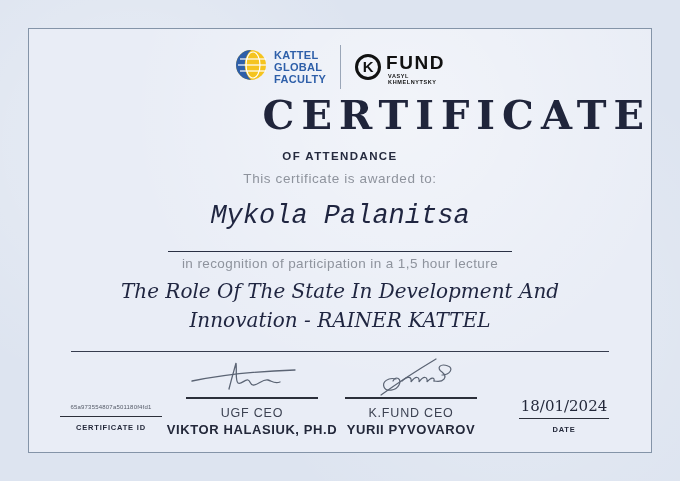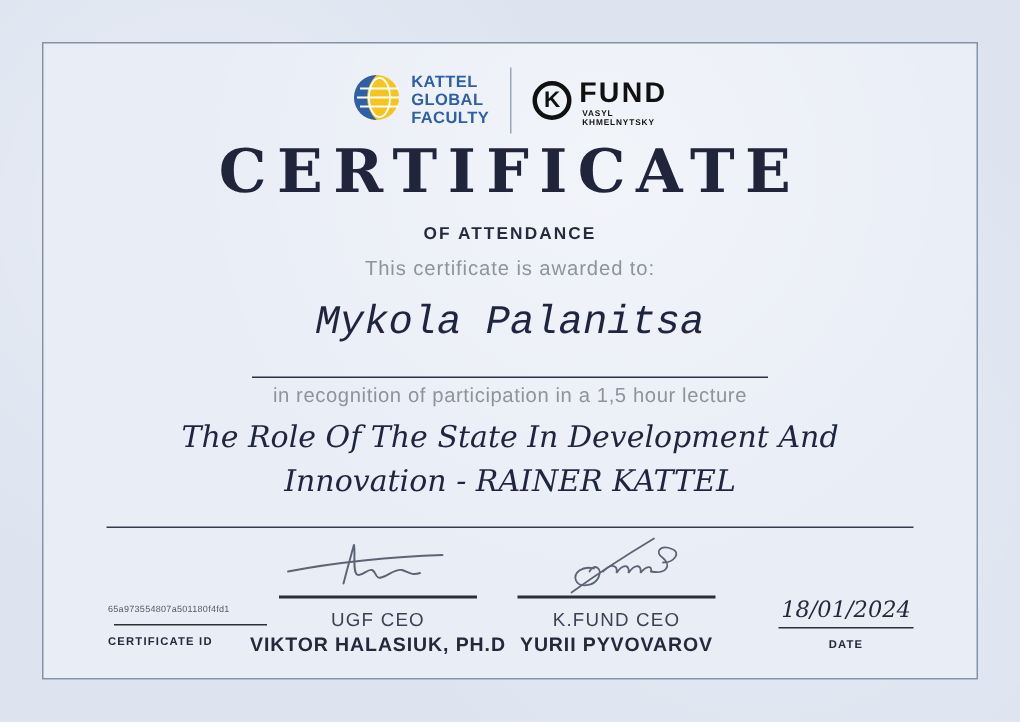--- a/index.html
+++ b/index.html
@@ -47,21 +47,21 @@
   .kfund-name {
     color: #111; font-weight: bold; font-size: 19px; letter-spacing: 1.5px;
     line-height: 20px;
   }
   .kfund-sub {
     color: #111; font-weight: bold; font-size: 5.5px; letter-spacing: .6px;
     line-height: 6.5px; padding-left: 2px;
   }
   
   .cert-title {
-    position: absolute; top: 62px; left: 0; right: 0; text-align: center;
+    position: absolute; top: 62px; left: 0; right: 0; text-align: right;
     font-family: "DejaVu Serif", serif;
     font-size: 40px; font-weight: 600; letter-spacing: 7px;
     color: #20253b;
   }
   .cert-subtitle {
     position: absolute; top: 121px; left: 0; right: 0; text-align: center;
     font-size: 11.5px; font-weight: bold; letter-spacing: 1.4px;
     color: #252a3e;
   }
   .awarded-label {
@@ -102,32 +102,32 @@
   .sig-line { border-top: 2px solid #2b2f3a; width: 132px; margin: 0 auto; }
   .signer-role {
     margin-top: 7px; font-size: 12.5px; color: #3c4252; letter-spacing: .8px;
   }
   .signer-name {
     margin-top: 2px; font-size: 13px; font-weight: bold; color: #23283a;
     letter-spacing: .6px;
   }
   
   .cert-id-block {
-    position: absolute; left: 43px; bottom: 20px; width: 110px; text-align: left;
+    position: absolute; left: 27px; bottom: 20px; width: 110px; text-align: center;
   }
   .cert-id-value { font-size: 6px; color: #555b68; letter-spacing: .2px; }
   .cert-id-line { border-top: 1.5px solid #2b2f3a; margin: 6px 4px 6px 4px; }
   .small-label {
     font-size: 7.5px; font-weight: bold; color: #23283a; letter-spacing: .8px;
   }
   .date-block {
     position: absolute; right: 42px; bottom: 18px; width: 90px; text-align: center;
   }
   .date-value {
-    font-family: "DejaVu Serif", serif; font-style: italic;
+    font-family: "DejaVu Serif", serif; 
     font-size: 15px; color: #23283a;
   }
   .date-line { border-top: 1.5px solid #2b2f3a; margin: 3px 0 6px 0; }
 </style>
 </head>
 <body>
 
 <div class="paper-outer"></div>
 
 <div class="card">

